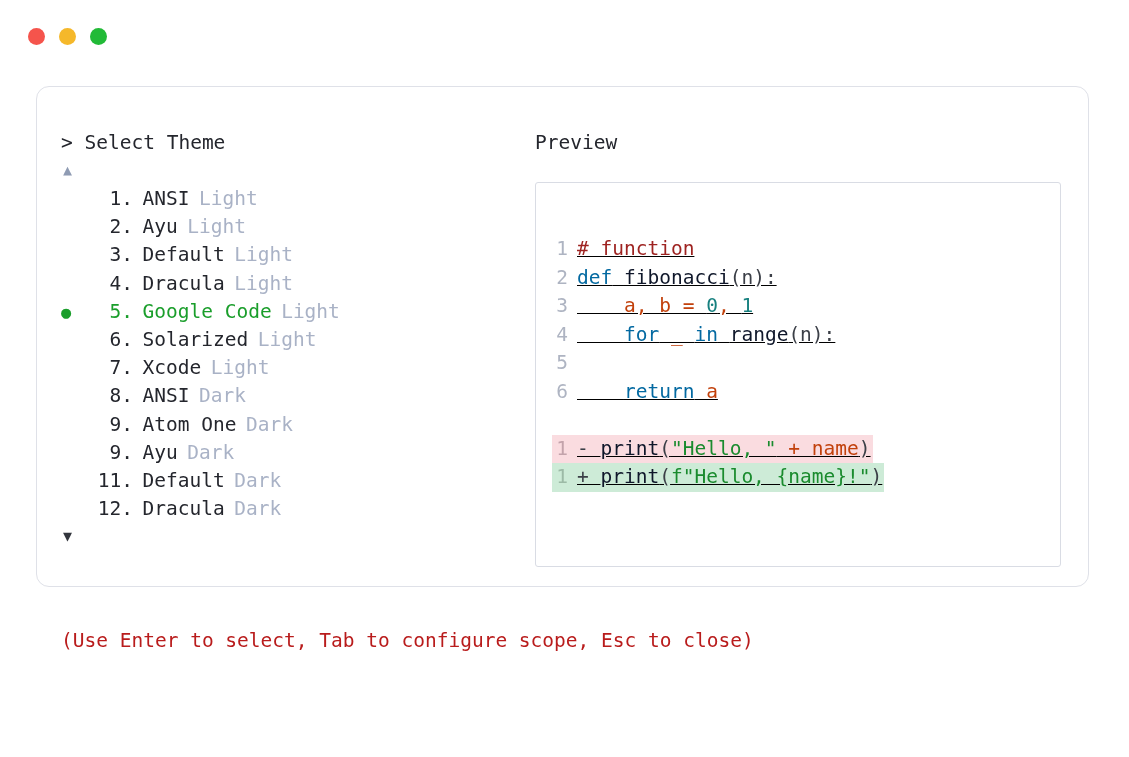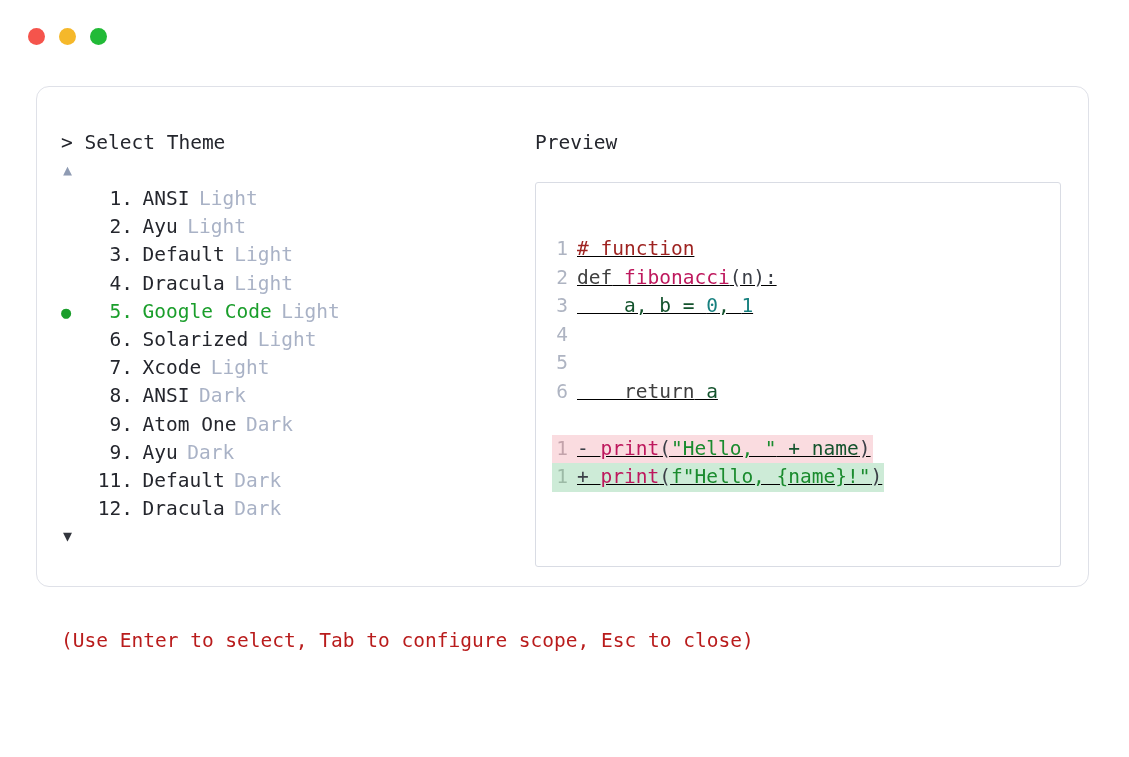--- a/index.html
+++ b/index.html
@@ -147,24 +147,24 @@
   .gutter {
     flex: 0 0 16px;
     width: 16px;
     text-align: right;
     color: #aeb4c2;
     padding-right: 9px;
   }
   .code-text { flex: 0 0 auto; text-decoration: underline; }
 
   
-  .t-plain   { color: #14532d; }
+  .t-plain   { color: #c2410c; }
   .t-comment { color: #9e2321; }
-  .t-kw      { color: #404040; }
-  .t-fn      { color: #be185d; }
+  .t-kw      { color: #0369a1; }
+  .t-fn      { color: #0f172a; }
   .t-num     { color: #17807f; }
   .t-str     { color: #1a8b2e; }
   .t-punct   { color: #3b3f47; }
 
   .diff-block { margin-top: 28px; }
   .diff-line .code-text {
     padding-right: 2px;
   }
   .diff-line.del .code-text { background: #fadce0; }
   .diff-line.add .code-text { background: #cdebd7; }
@@ -208,21 +208,21 @@
 
     <div class="hint">(Use Enter to select, Tab to configure scope, Esc to close)</div>
 
     <div class="right-col">
       <div class="preview-label">Preview</div>
       <div class="preview-panel">
         <div class="code-area">
             <div class="code-line"><span class="gutter">1</span><span class="code-text"><span class="t-comment"># function</span></span></div>
             <div class="code-line"><span class="gutter">2</span><span class="code-text"><span class="t-kw">def</span><span class="t-plain"> </span><span class="t-fn">fibonacci</span><span class="t-punct">(n):</span></span></div>
             <div class="code-line"><span class="gutter">3</span><span class="code-text"><span class="t-plain">    a, b = </span><span class="t-num">0</span><span class="t-plain">, </span><span class="t-num">1</span></span></div>
-            <div class="code-line"><span class="gutter">4</span></div>
+            <div class="code-line"><span class="gutter">4</span><span class="code-text"><span class="t-plain">    </span><span class="t-kw">for</span><span class="t-plain"> _ </span><span class="t-kw">in</span><span class="t-plain"> </span><span class="t-fn">range</span><span class="t-punct">(n):</span></span></div>
             <div class="code-line"><span class="gutter">5</span></div>
             <div class="code-line"><span class="gutter">6</span><span class="code-text"><span class="t-plain">    </span><span class="t-kw">return</span><span class="t-plain"> a</span></span></div>
             <div class="diff-block">
               <div class="code-line diff-line del"><span class="gutter">1</span><span class="code-text"><span class="diff-sign">- </span><span class="t-fn">print</span><span class="t-punct">(</span><span class="t-str">"Hello, "</span><span class="t-plain"> + name</span><span class="t-punct">)</span></span></div>
               <div class="code-line diff-line add"><span class="gutter">1</span><span class="code-text"><span class="diff-sign">+ </span><span class="t-fn">print</span><span class="t-punct">(</span><span class="t-str">f"Hello, {name}!"</span><span class="t-punct">)</span></span></div>
             </div>
           </div>
       </div>
     </div>
 

